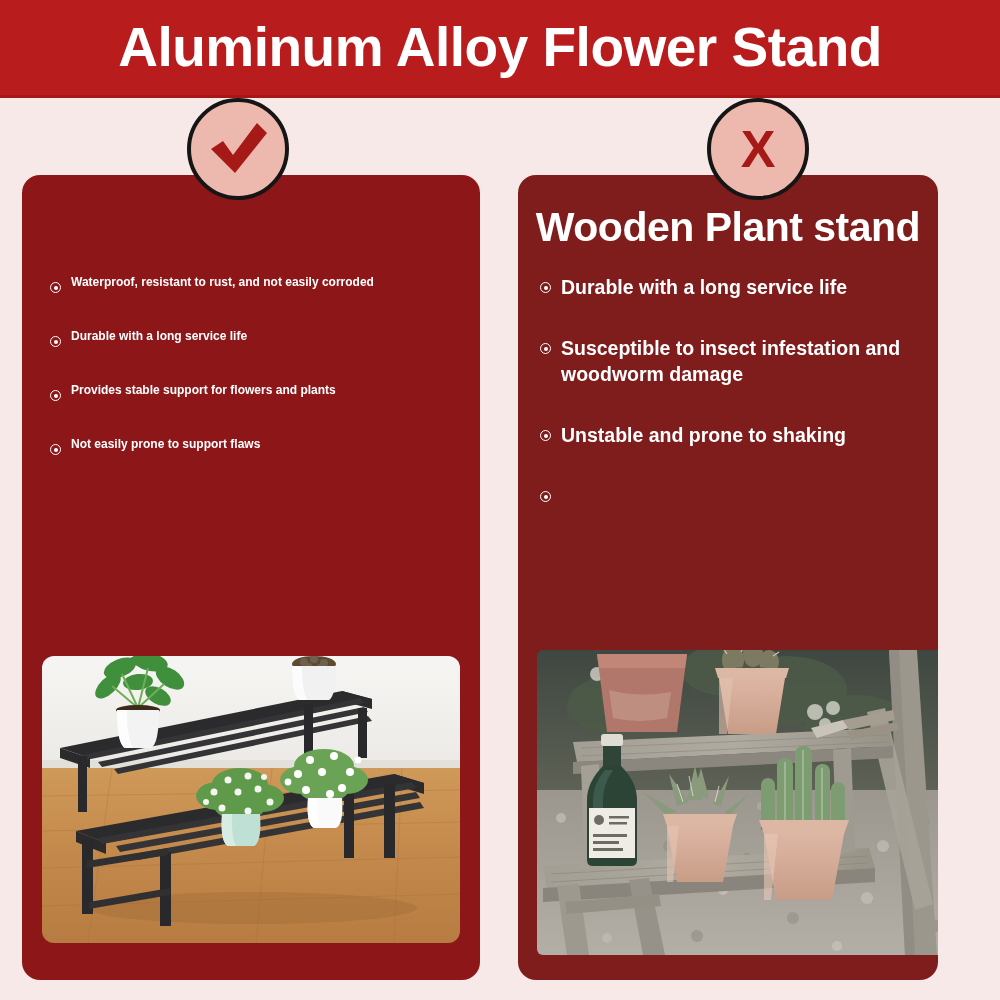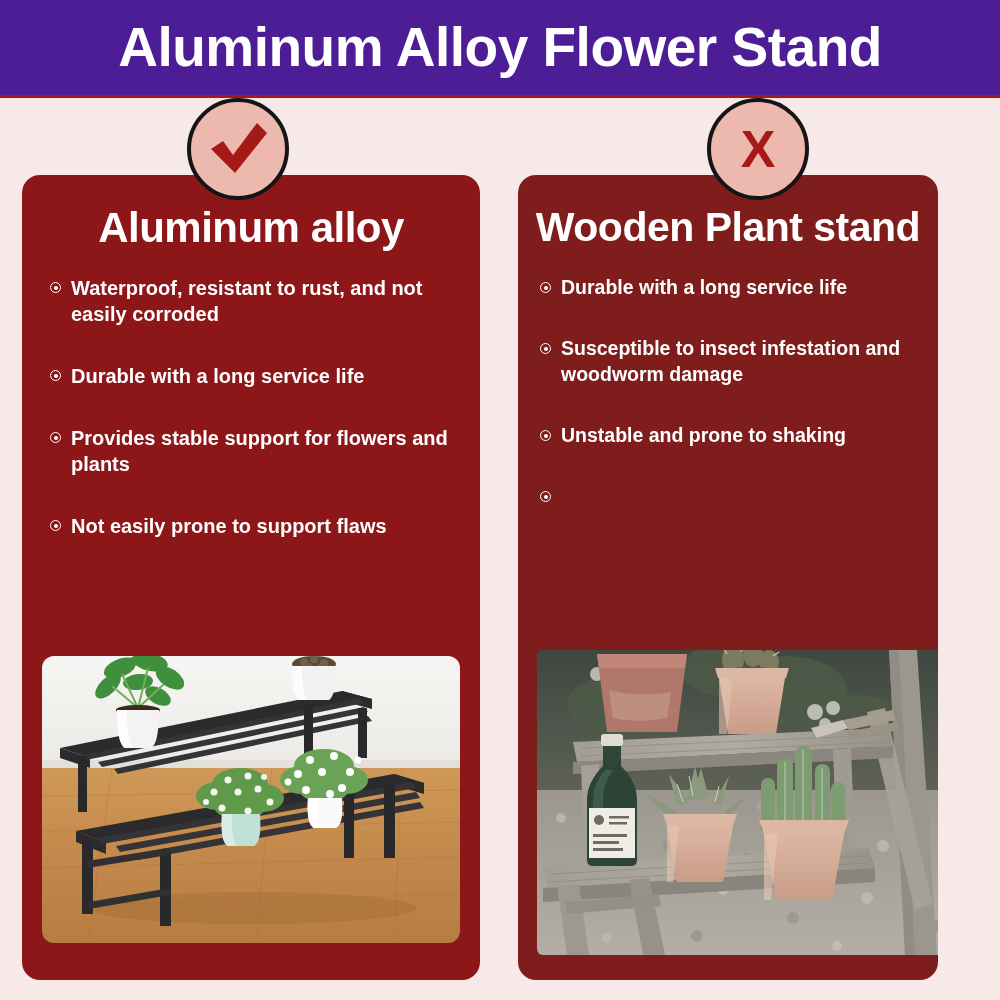--- a/index.html
+++ b/index.html
@@ -7,21 +7,21 @@
   body {
     font-family: "Liberation Sans", sans-serif;
     background:#f8e9e9;
     overflow:hidden;
     position:relative;
   }
 
   
   .header {
     position:absolute; left:0; top:0; width:1000px; height:95px;
-    background:#4c1d95;
+    background:#b91c1c;
     display:flex; align-items:center; justify-content:center;
   }
   .header-title {
     color:#ffffff;
     font-size:55px;
     font-weight:bold;
     letter-spacing:-0.5px;
     line-height:1;
     white-space:nowrap;
   }
@@ -82,21 +82,21 @@
     content:"";
     position:absolute;
     left:50%; top:50%;
     transform:translate(-50%,-50%);
     width:4px; height:4px;
     border-radius:50%;
     background:#ffffff;
   }
   .bullet-text {
     color:#ffffff;
-    font-size:20px;
+    font-size:12px;
     font-weight:bold;
     line-height:1.30;
   }
   .panel-right .bullet-text { font-size:19.5px; }
 
   
   .photo {
     position:absolute;
     border-radius:12px;
     overflow:hidden;
@@ -126,21 +126,20 @@
 </style>
 </head>
 <body>
 
 <div class="header">
   <div class="header-title">Aluminum Alloy Flower Stand</div>
 </div>
 <div class="header-underline"></div>
 
 <div class="panel panel-left">
-  <div class="panel-title">Aluminum alloy</div>
 
   <ul class="bullets">
     <li class="bullet">
       <span class="bullet-marker"></span>
       <span class="bullet-text">Waterproof, resistant to rust, and not easily corroded</span>
     </li>
     <li class="bullet">
       <span class="bullet-marker"></span>
       <span class="bullet-text">Durable with a long service life</span>
     </li>

